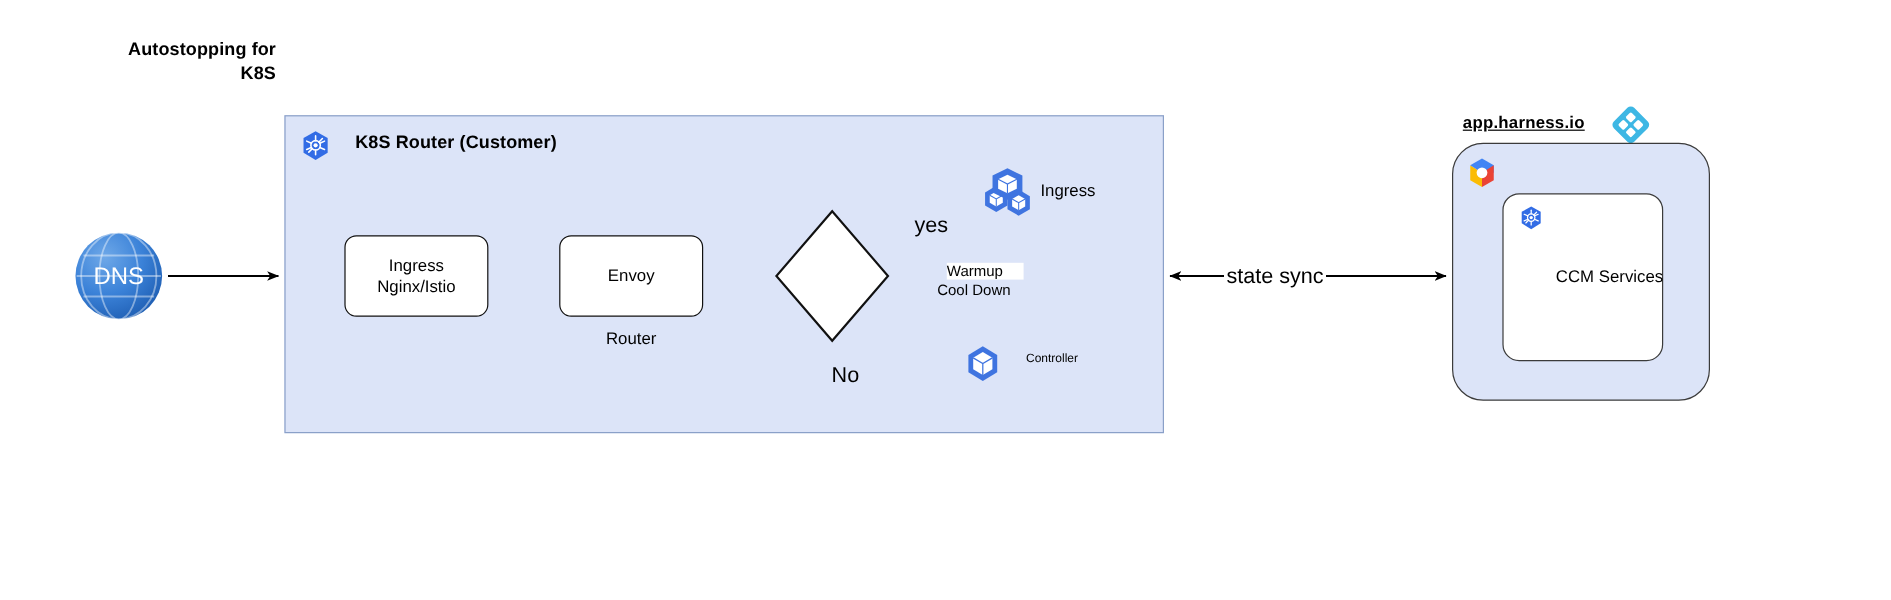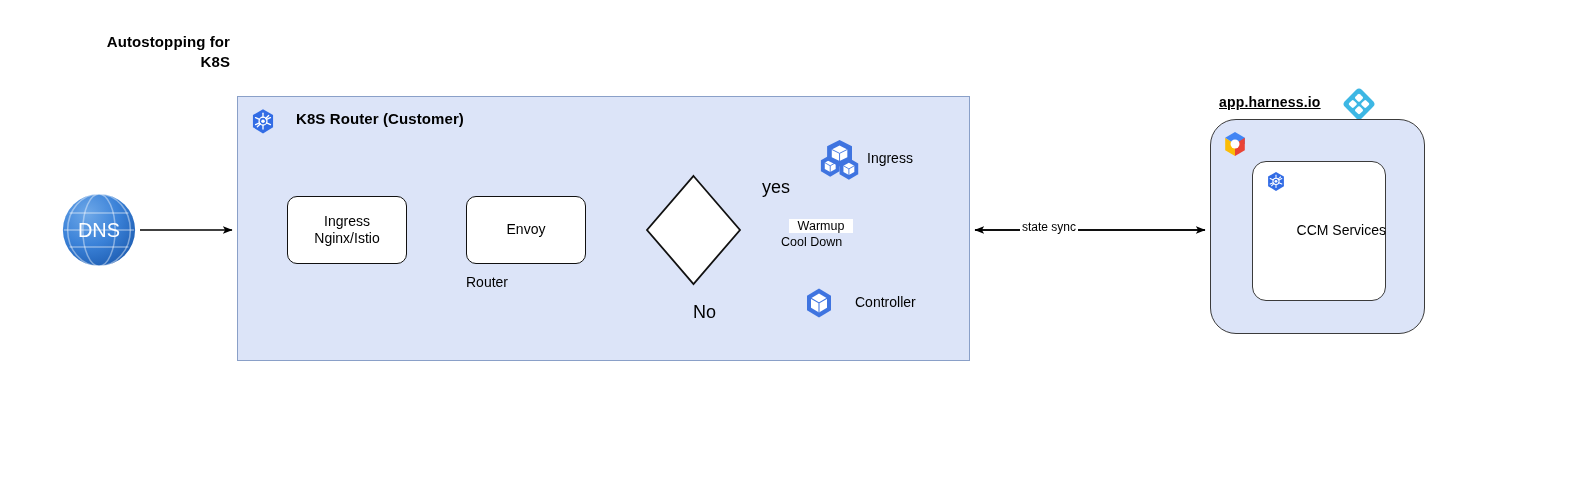--- a/index.html
+++ b/index.html
@@ -58,44 +58,44 @@
   #dns-node{left:61px;top:192px;width:76px;height:76px;}
 
   
   .procbox{
     background:#ffffff;border:1.6px solid #111;border-radius:10px;
     box-sizing:border-box;display:flex;align-items:center;justify-content:center;
     text-align:center;font-size:14px;line-height:1.25;white-space:pre-line;
   }
   #ingress-box{left:287px;top:196px;width:120px;height:68px;}
   #envoy-box{left:466px;top:196px;width:120px;height:68px;}
-  #router-label{left:466px;top:274px;width:120px;font-size:14px;}
+  #router-label{left:466px;top:274px;width:120px;text-align:center;font-size:14px;}
 
   
   #decision-node{left:645px;top:174px;width:97px;height:112px;}
   #decision-label{
     left:645px;top:200px;width:97px;text-align:center;
     font-size:13.5px;line-height:1.22;white-space:pre-line;
   }
 
   
   #services-icon{left:810px;top:137px;width:56px;height:56px;}
   #services-label{left:867px;top:150px;font-size:14px;}
   #controller-icon{left:803px;top:287px;width:32px;height:32px;}
-  #controller-label{left:855px;top:294px;font-size:14px;}
+  #controller-label{left:855px;top:294px;font-size:10px;}
 
   
   .edgelabel{font-size:18px;white-space:nowrap;}
   #label-yes{left:762px;top:177px;}
   #label-no{left:693px;top:302px;}
   #label-state-sync{
-    left:1020px;top:220px;background:#ffffff;padding:0 2px;font-size:12px;
+    left:1020px;top:220px;background:#ffffff;padding:0 2px;font-size:18px;
   }
   #label-warmup{
-    left:789px;top:219px;width:64px;text-align:center;font-size:12.5px;
+    left:789px;top:219px;width:64px;text-align:left;font-size:12.5px;
     background:#ffffff;
   }
   #label-cooldown{
     left:781px;top:235px;width:80px;text-align:left;font-size:12.5px;
   }
 </style>
 </head>
 <body>
 
 <div id="canvas">

